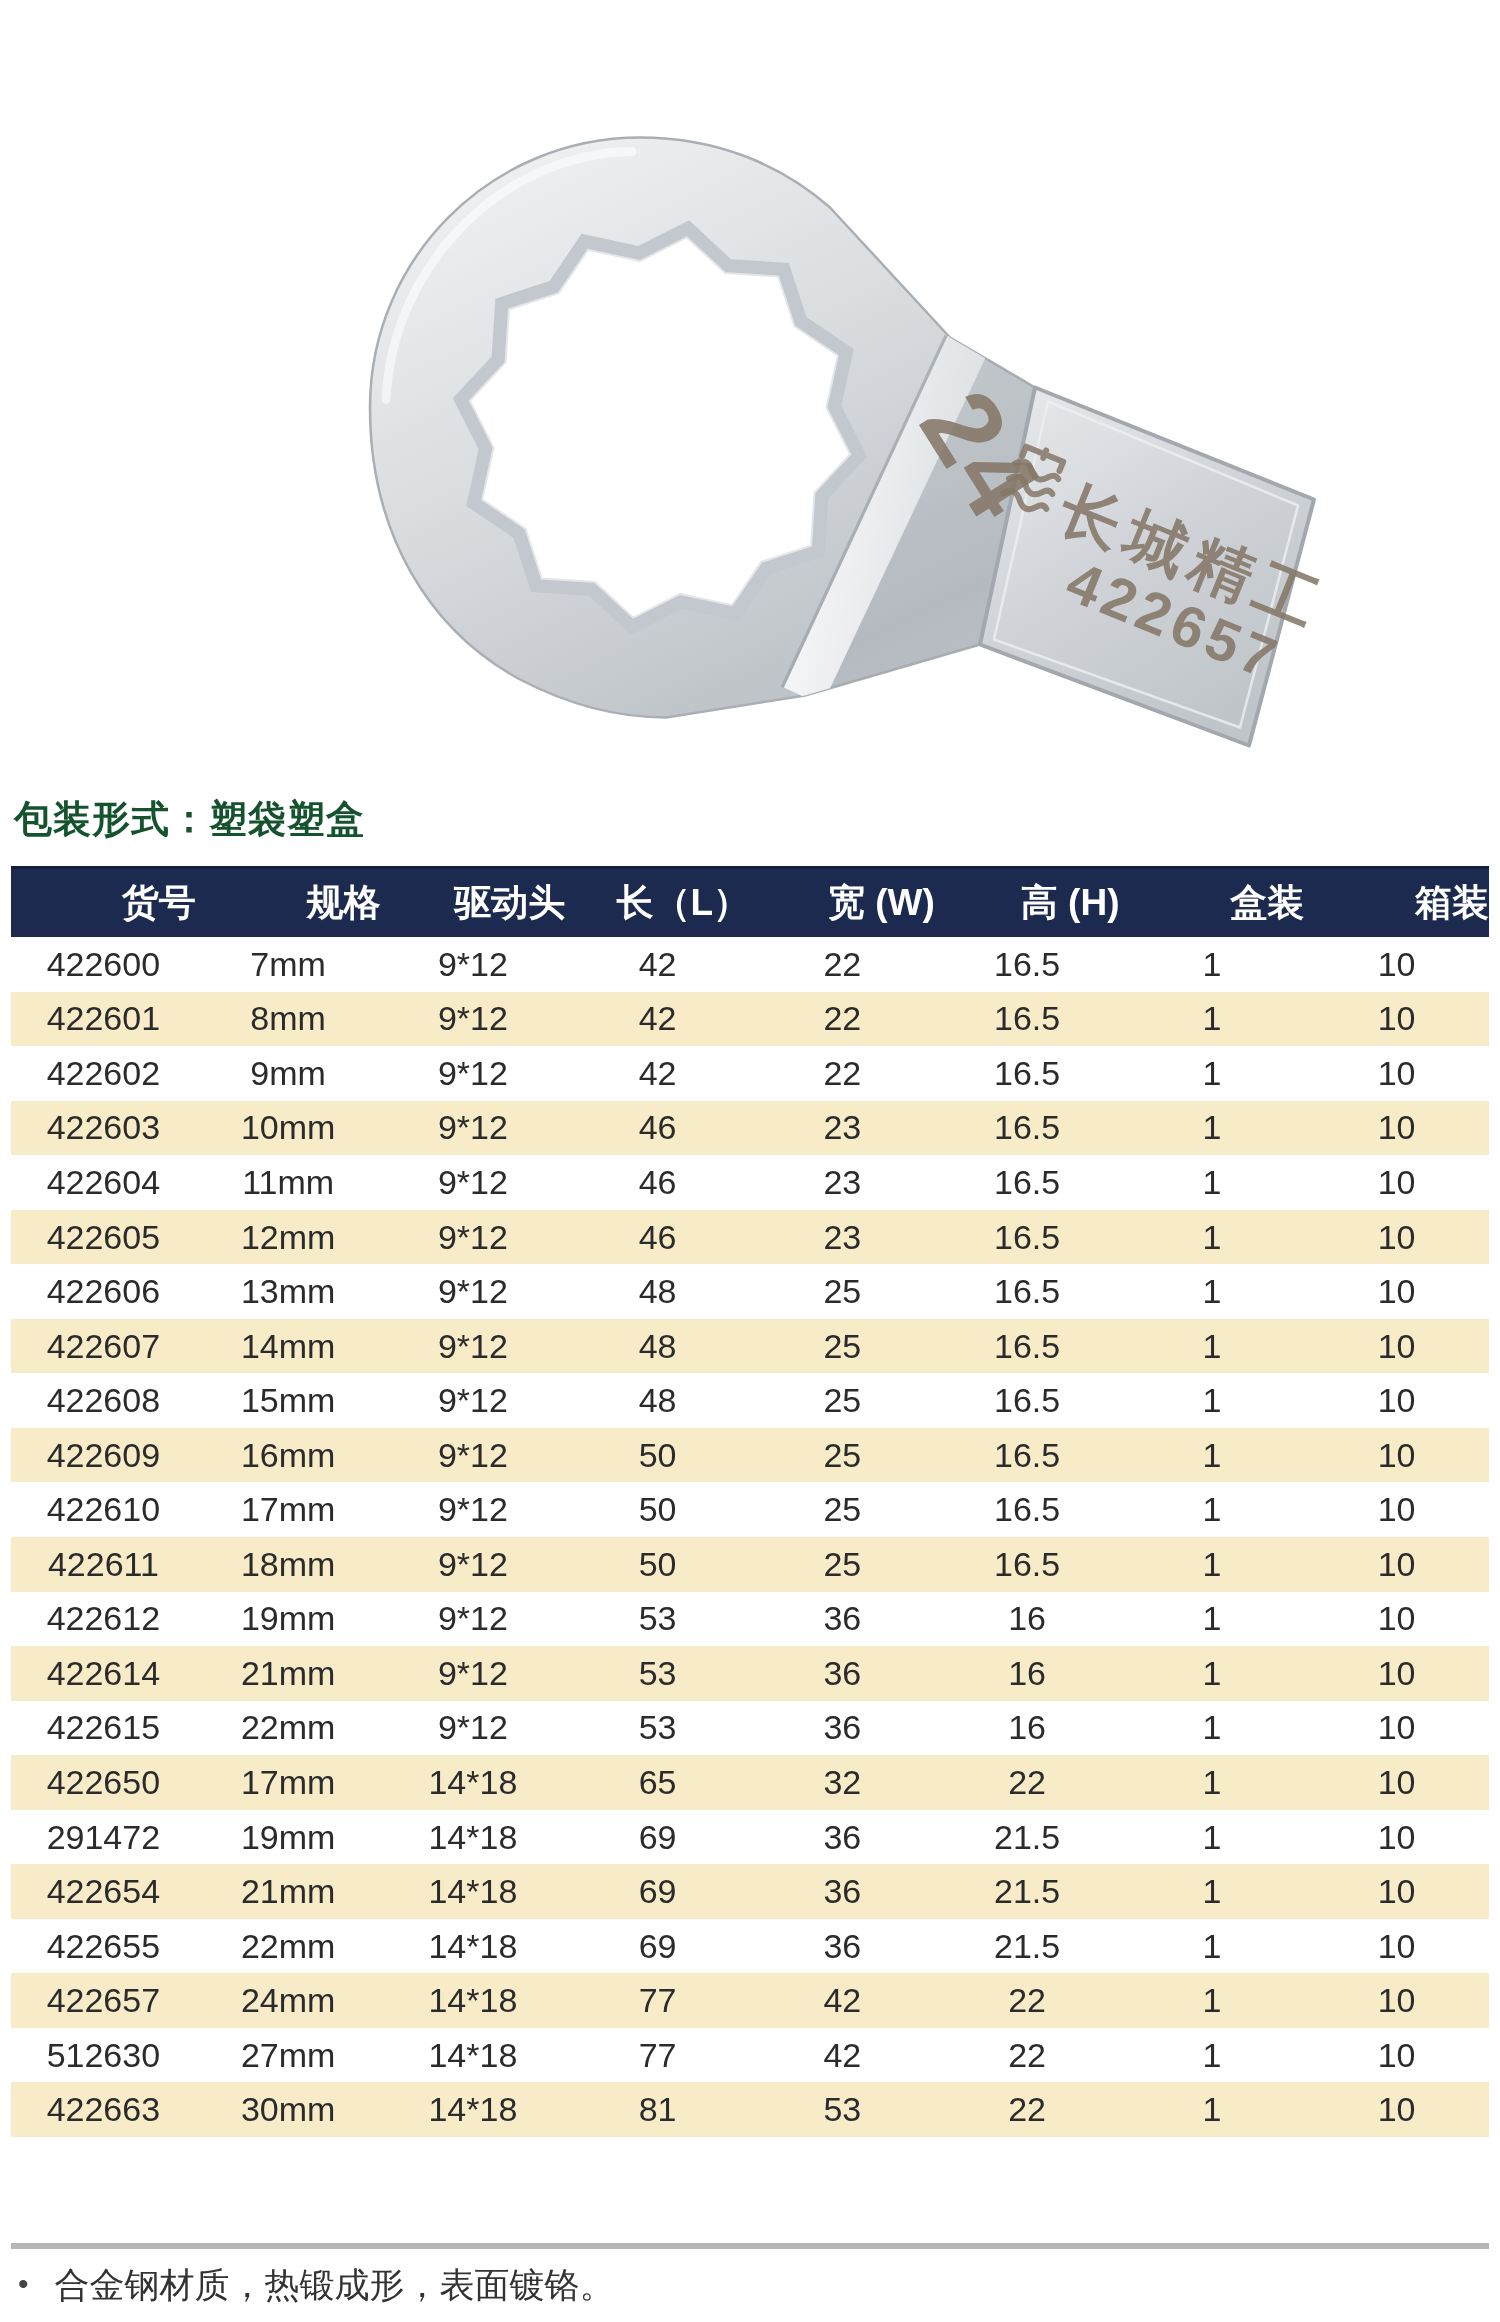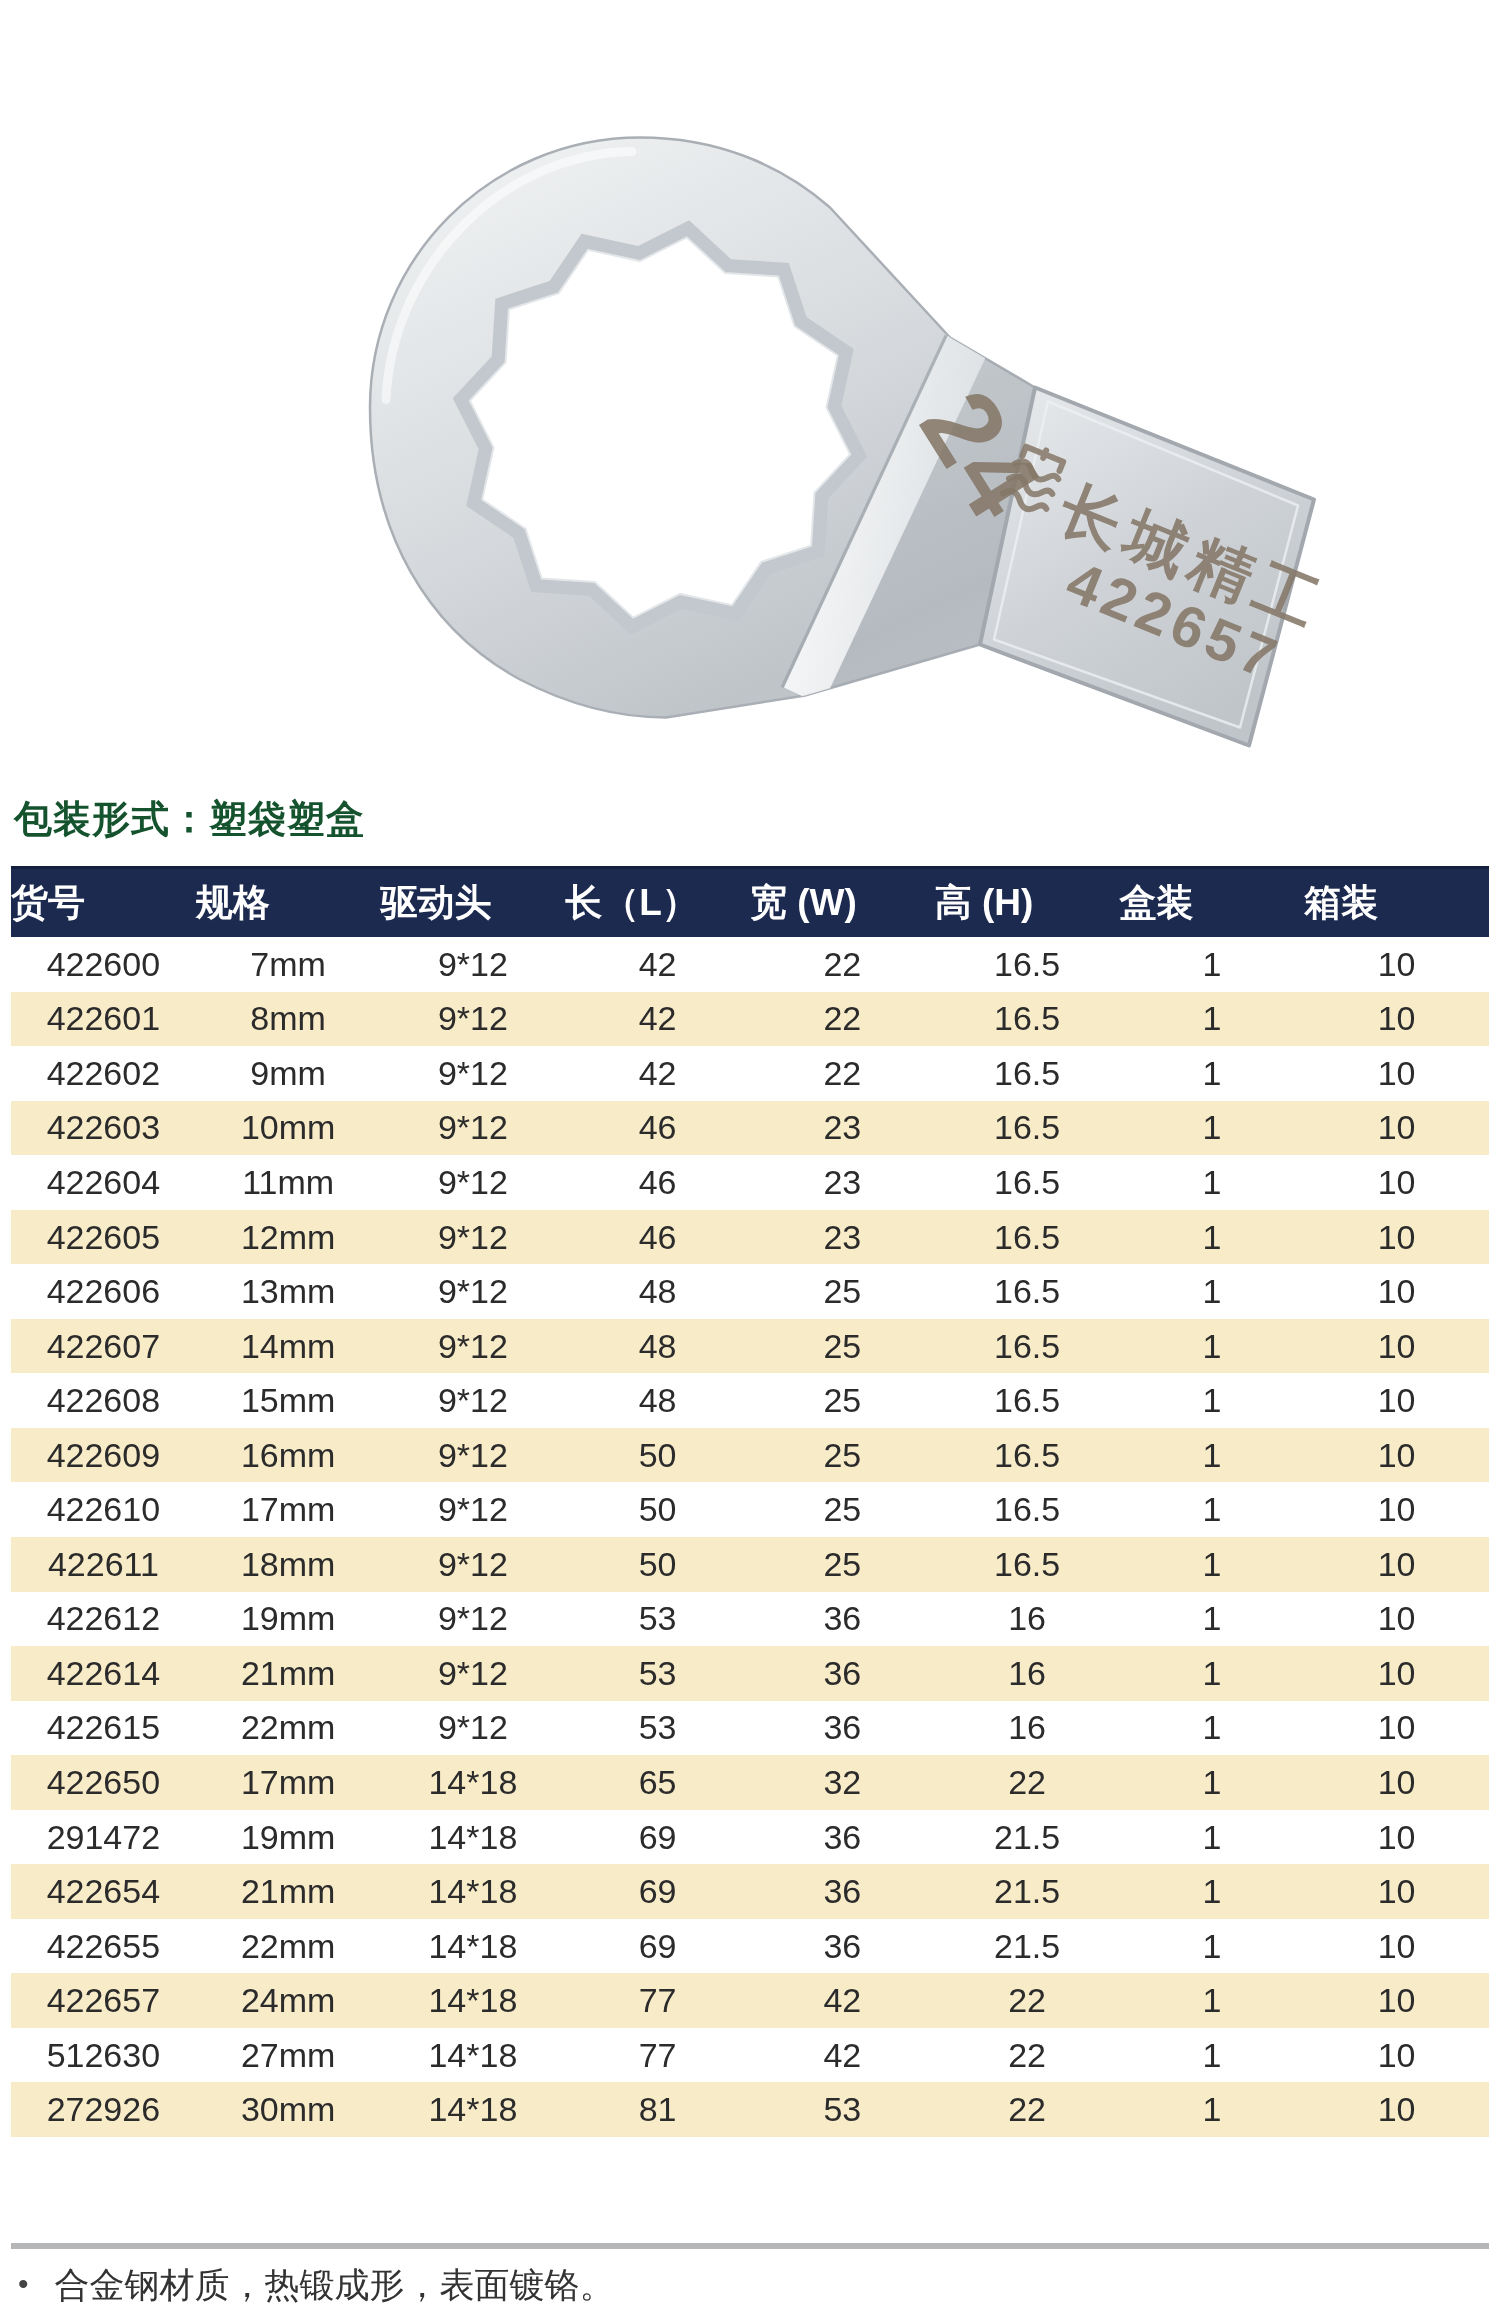--- a/index.html
+++ b/index.html
@@ -11,21 +11,21 @@
   .pack-label{
     position:absolute;left:14px;top:794px;font-size:38px;font-weight:600;
     color:#14532d;letter-spacing:1px;white-space:nowrap;
   }
   .spec-table{
     position:absolute;left:11px;top:866px;width:1478px;
     border-collapse:collapse;table-layout:fixed;
   }
   .spec-table th{
     background:#1c2a4f;color:#ffffff;font-size:37px;font-weight:700;
-    height:68px;text-align:left;vertical-align:middle;padding:0;
+    height:68px;text-align:right;vertical-align:middle;padding:0;
     border-top:3px solid #131f3d;
   }
   .spec-table td{
     height:54.55px;font-size:34px;color:#2b2b2b;text-align:center;
     vertical-align:middle;padding:0;background:#ffffff;font-weight:400;
   }
   .spec-table tbody tr:nth-child(even) td{background:#f8ebc8;}
   .table-bottom-bar{
     position:absolute;left:11px;top:2243px;width:1478px;height:6px;background:#b5b6b8;
   }
@@ -352,21 +352,21 @@
     <td>27mm</td>
     <td>14*18</td>
     <td>77</td>
     <td>42</td>
     <td>22</td>
     <td>1</td>
     <td>10</td>
   </tr>
 
   <tr>
-    <td>272926</td>
+    <td>422663</td>
     <td>30mm</td>
     <td>14*18</td>
     <td>81</td>
     <td>53</td>
     <td>22</td>
     <td>1</td>
     <td>10</td>
   </tr>
 
 </tbody>

